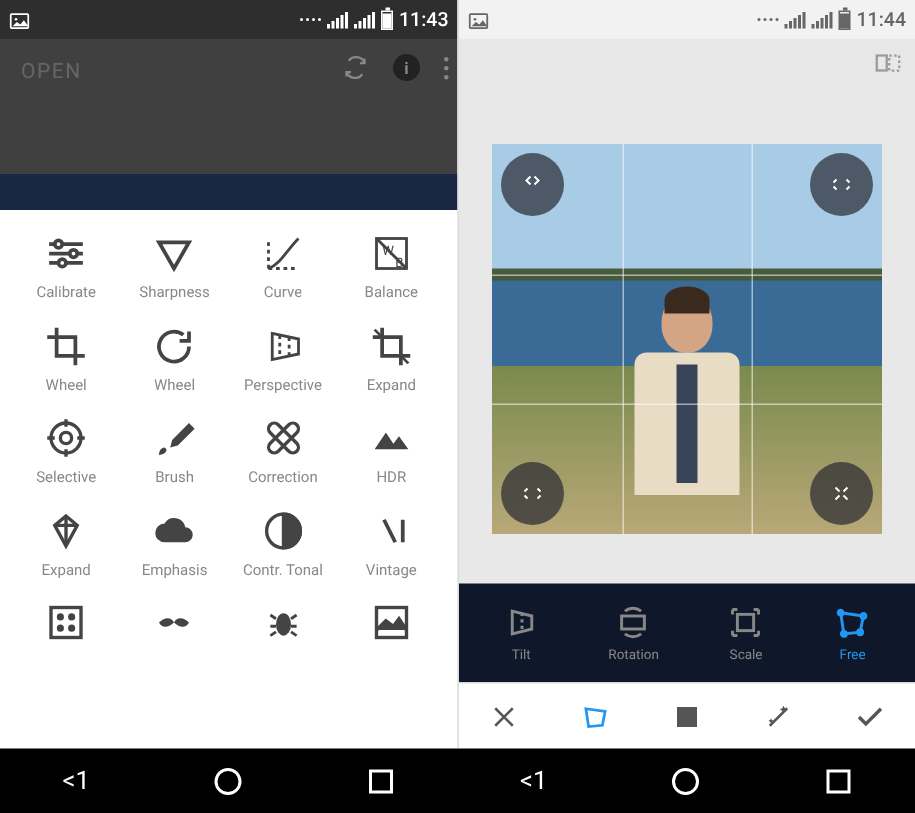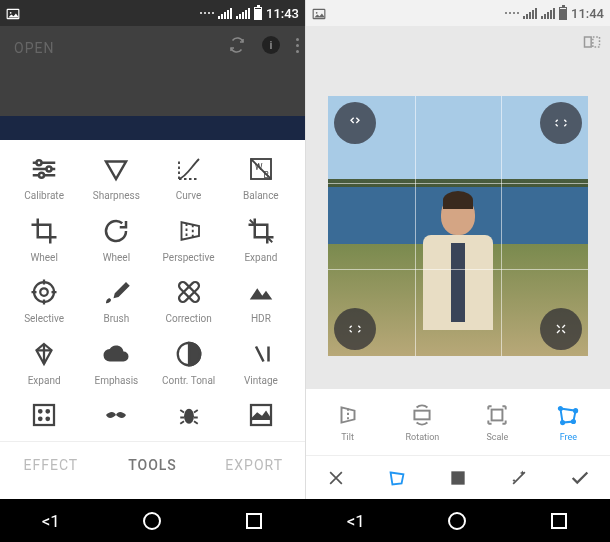--- a/index.html
+++ b/index.html
@@ -52,21 +52,21 @@
 .torso{width:70px;height:95px;background:#e8ddc4;margin:0 auto;border-radius:8px 8px 0 0;position:relative}
 .torso::before{content:"";position:absolute;left:50%;top:8px;bottom:8px;width:14px;transform:translateX(-50%);background:#3a4458}
 .grid3{position:absolute;inset:0;pointer-events:none}
 .grid3::before,.grid3::after{content:"";position:absolute;background:rgba(255,255,255,.55)}
 .grid3::before{left:33.3%;top:0;bottom:0;width:1px;box-shadow:86px 0 rgba(255,255,255,.55)}
 .grid3::after{top:33.3%;left:0;right:0;height:1px;box-shadow:0 86px rgba(255,255,255,.55)}
 .handle{position:absolute;width:42px;height:42px;border-radius:50%;background:rgba(40,40,48,.7);display:flex;align-items:center;justify-content:center;color:#fff;font-size:12px;cursor:grab}
 .handle svg{width:16px;height:16px}
 .h-tl{top:6px;left:6px}.h-tr{top:6px;right:6px}.h-bl{bottom:6px;left:6px}.h-br{bottom:6px;right:6px}
 
-.mode-bar{position:absolute;bottom:44px;left:0;right:0;height:66px;background:#ffffff;display:flex;justify-content:space-around;align-items:center;padding:0 6px}
+.mode-bar{position:absolute;bottom:44px;left:0;right:0;height:66px;background:#0f172a;display:flex;justify-content:space-around;align-items:center;padding:0 6px}
 .mode{display:flex;flex-direction:column;align-items:center;gap:4px;color:#888;cursor:pointer;font-size:9px}
 .mode.active{color:#2196f3}
 .mode .mg{width:26px;height:26px;display:flex;align-items:center;justify-content:center}
 
 .action-bar{position:absolute;bottom:0;left:0;right:0;height:44px;background:#fff;border-top:1px solid #eee;display:flex;justify-content:space-around;align-items:center}
 .action-bar .ab{color:#555;cursor:pointer;width:40px;height:40px;display:flex;align-items:center;justify-content:center}
 .action-bar .ab.blue{color:#2196f3}
 
 
 .navbar{position:absolute;bottom:0;left:0;width:610px;height:43px;background:#000;display:flex}
@@ -306,25 +306,20 @@
           <span class="glyph">
             <svg viewBox="0 0 24 24" stroke="currentColor" fill="none" stroke-width="1.8">
               <rect x="4" y="4" width="16" height="16"></rect>
               <path d="M4 16l5-5 4 3 3-4 4 6" fill="currentColor"></path>
             </svg>
           </span>
           <span class="lbl"></span>
         </div>
     </div>
 
-    <div class="tabbar">
-      <div class="tab">EFFECT</div>
-      <div class="tab active">TOOLS</div>
-      <div class="tab">EXPORT</div>
-    </div>
   </div>
 
   <div class="pane right">
     <div class="statusbar light">
       <span class="icon-img" style="color:#666"><svg viewBox="0 0 24 24" fill="currentColor">
             <rect x="2" y="4" width="20" height="16" rx="1" stroke="currentColor" fill="none" stroke-width="2"></rect>
             <circle cx="8" cy="10" r="1.5"></circle>
             <path d="M4 18l5-5 4 3 4-5 5 7z"></path>
           </svg></span>
       <span class="status-right" style="color:#666">

